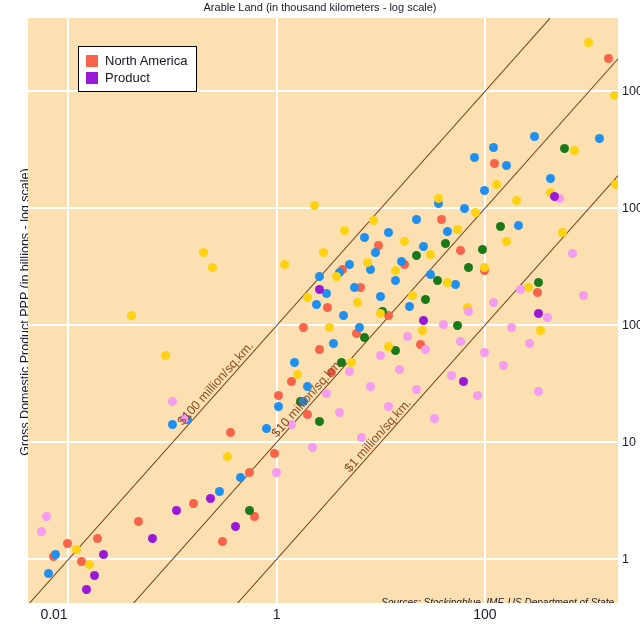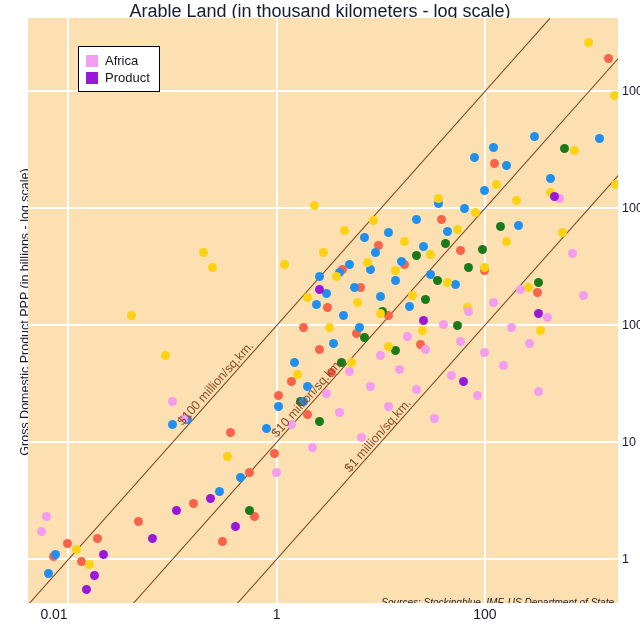--- a/index.html
+++ b/index.html
@@ -20,21 +20,21 @@
     width: 640px;
     height: 640px;
     background: #ffffff;
   }
   .chart-title {
     position: absolute;
     left: 0;
     top: 1px;
     width: 640px;
     text-align: center;
-    font-size: 18px;
+    font-size: 11px;
     color: #1a1a2e;
     letter-spacing: 0px;
     white-space: nowrap;
   }
   .y-axis-label {
     position: absolute;
     left: -175px;
     top: 305px;
     width: 400px;
     text-align: center;
@@ -366,22 +366,22 @@
   <div id="y-ticks">
       <div class="y-tick" style="top: 558.92px;">1</div>
       <div class="y-tick" style="top: 441.92px;">10</div>
       <div class="y-tick" style="top: 324.92px;">100</div>
       <div class="y-tick" style="top: 207.92px;">1000</div>
       <div class="y-tick" style="top: 90.9202px;">10000</div>
     </div>
 
   <div class="legend-box" id="legend-box">
       <div class="legend-row">
-        <span class="legend-swatch" style="background: rgb(243, 156, 240);"></span>
-        <span class="legend-text">Africa</span>
+        <span class="legend-swatch" style="background: rgb(249, 99, 74);"></span>
+        <span class="legend-text">North America</span>
       </div>
       <div class="legend-row">
         <span class="legend-swatch" style="background: rgb(154, 25, 216);"></span>
         <span class="legend-text">Product</span>
       </div>
     </div>
 
 </div>
 
 </body></html>

